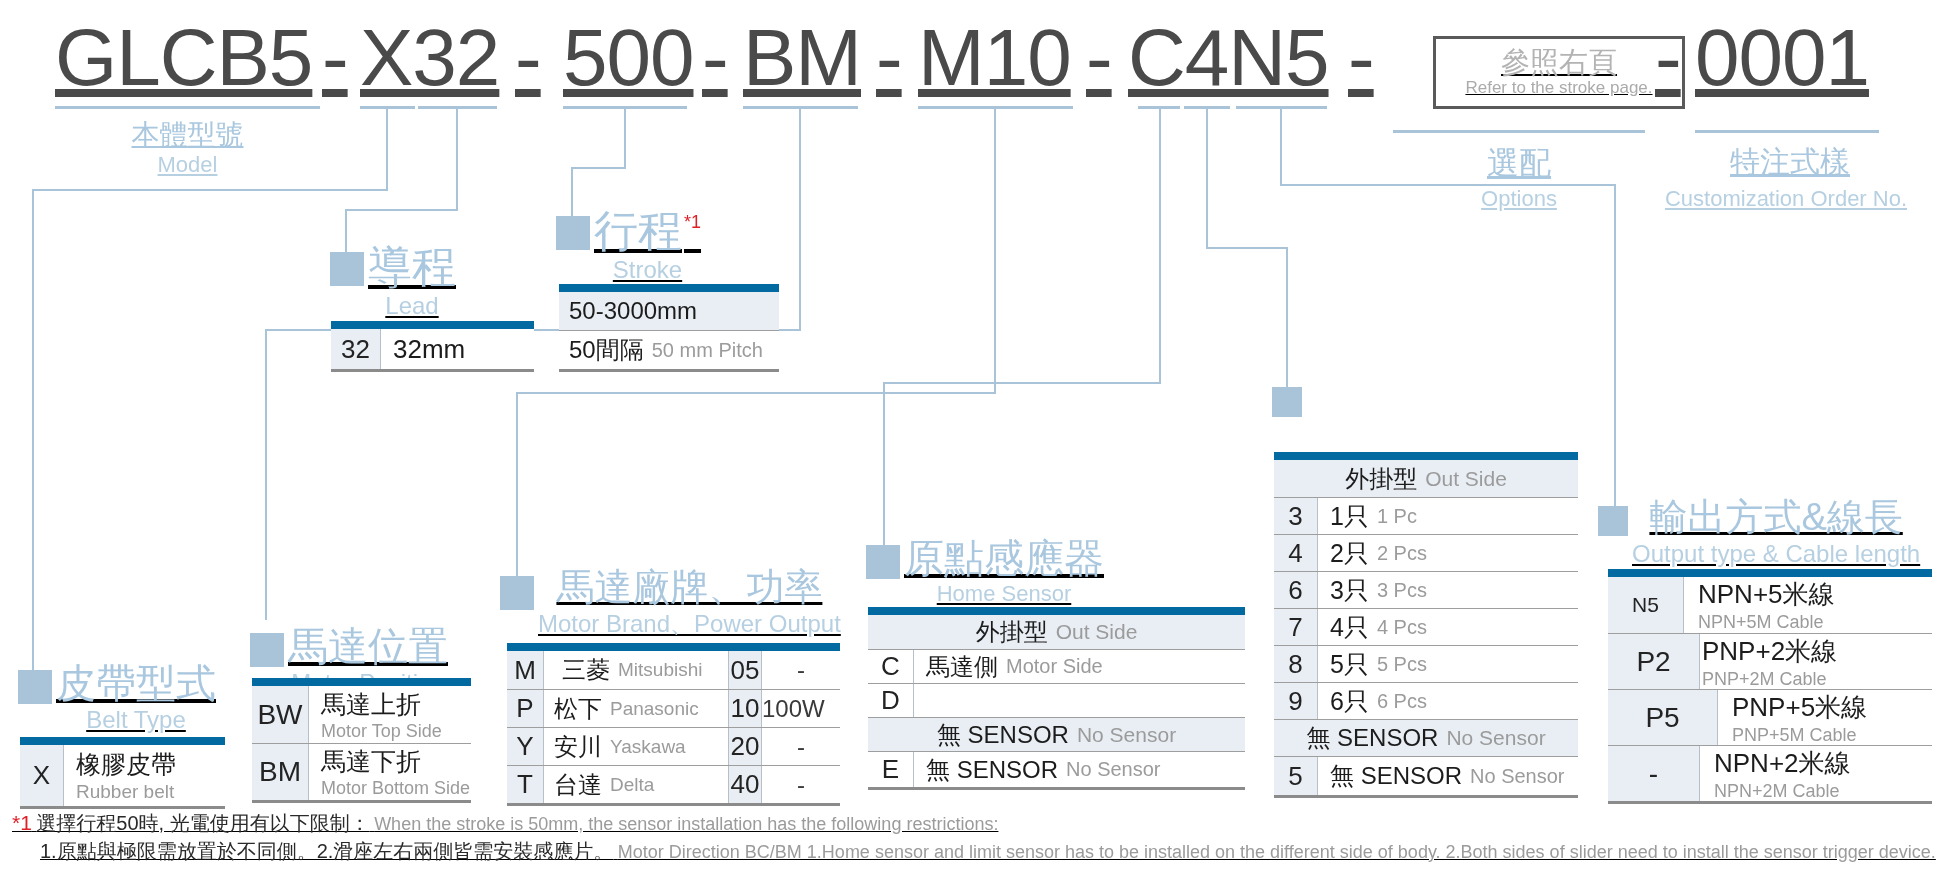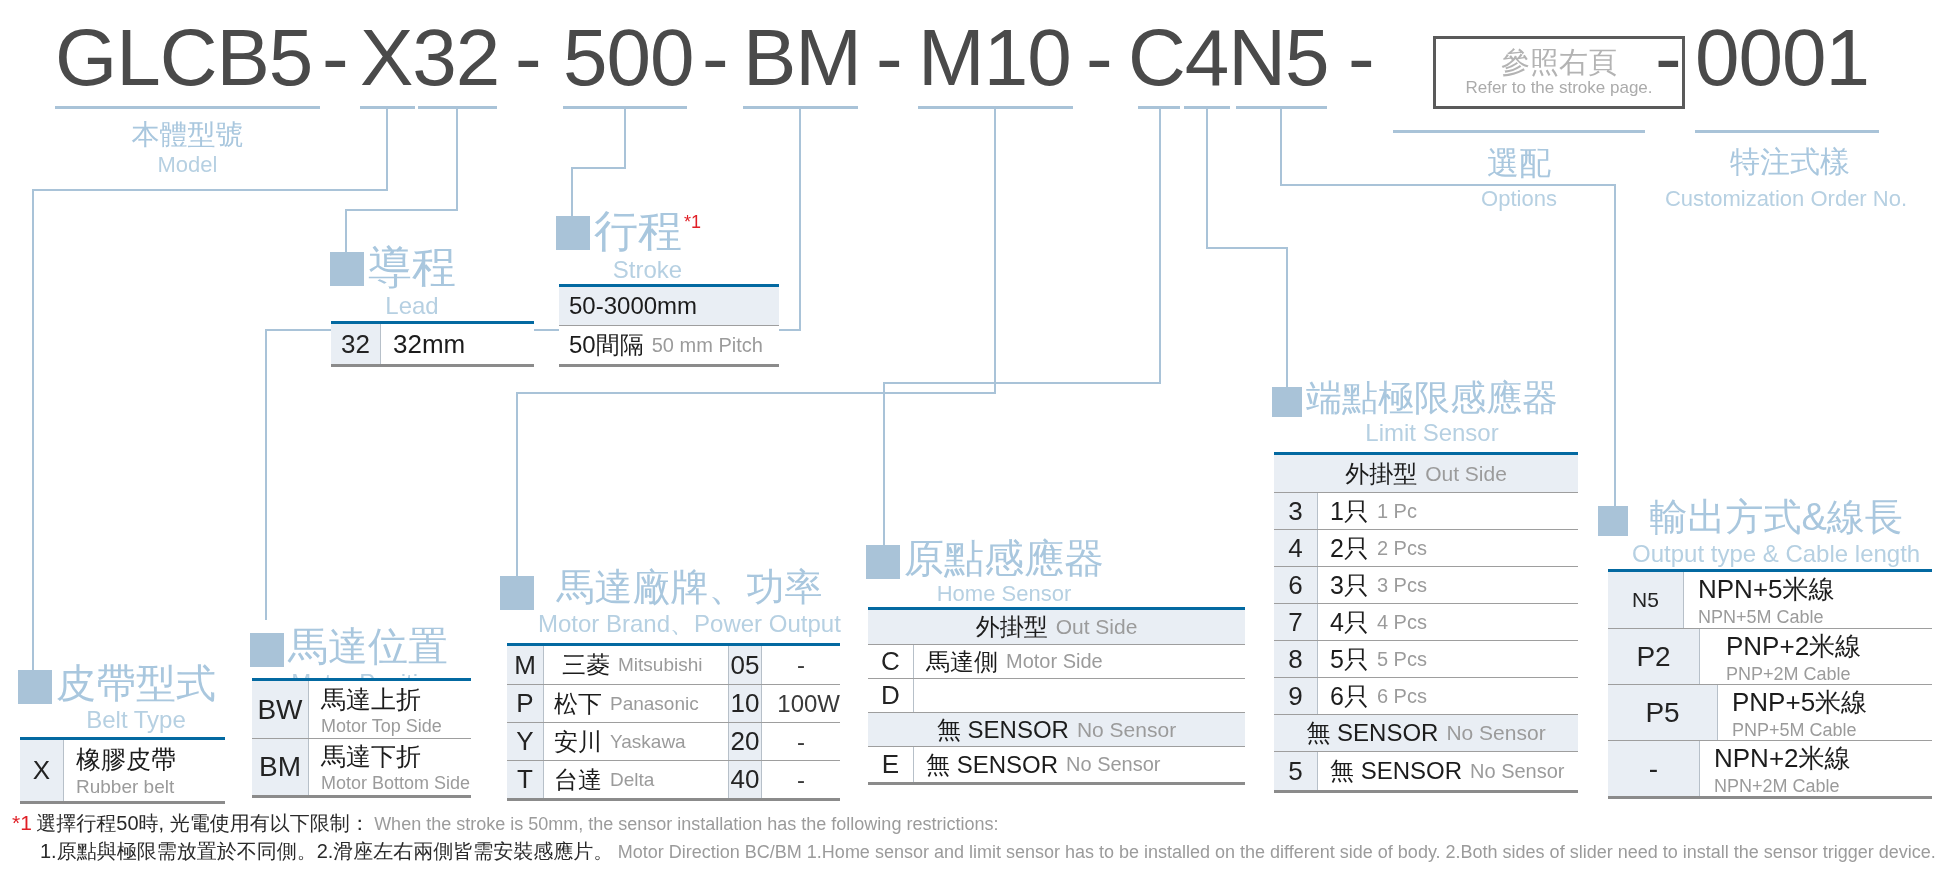--- a/index.html
+++ b/index.html
@@ -1,40 +1,40 @@
 <!DOCTYPE html>
 <html><head>
 <meta charset="utf-8">
 <style>
   html,body{margin:0;padding:0;}
   body{
     position:relative;width:1947px;height:873px;background:#ffffff;
     font-family:"Liberation Sans","DejaVu Sans",sans-serif;overflow:hidden;
   }
-  .abs{position:absolute;}
+  .abs{position:absolute;text-decoration:underline;}
   
   .code{font-size:80px;line-height:1;color:#4a4a4a;letter-spacing:-1px;white-space:nowrap;}
   .ul{height:3px;background:#a9c3d8;}
   .ul-label-zh{font-size:28px;color:#a9c7de;text-align:center;white-space:nowrap;}
   .ul-label-en{font-size:22px;color:#b6d0e2;text-align:center;white-space:nowrap;}
   .opt-box{
     box-sizing:border-box;border:3px solid #5a5a5a;background:#fff;
     display:flex;flex-direction:column;align-items:center;justify-content:center;
   }
   .opt-box .zh{font-size:29px;color:#b3b3b3;line-height:1.05;}
   .opt-box .en{font-size:17px;color:#ababab;line-height:1.2;}
   
   .sec{display:flex;align-items:flex-start;white-space:nowrap;}
   .sq{width:34px;height:34px;background:#a9c3d8;display:inline-block;flex:none;margin-top:8px;}
   .st{display:flex;flex-direction:column;align-items:center;margin-left:4px;}
   .st .zh{color:#a9c7de;line-height:1.05;}
   .st .en{color:#b6d0e2;line-height:1.2;margin-top:2px;}
   .ref{color:#e01f26;font-size:18px;vertical-align:18px;margin-left:2px;}
   
-  .tbl{position:absolute;border-top:3px solid #0369a1;border-bottom:3px solid #8b8b8b;background:#fff;box-sizing:border-box;}
+  .tbl{position:absolute;border-top:8px solid #0369a1;border-bottom:3px solid #8b8b8b;background:#fff;box-sizing:border-box;}
   .trow{display:flex;align-items:center;box-sizing:border-box;}
   .trow + .trow{border-top:1px solid #9e9e9e;}
   .ccode{
     background:#e9eef4;align-self:stretch;flex:none;
     display:flex;align-items:center;justify-content:center;
     font-size:26px;color:#232323;border-right:1px solid #b7c0c9;box-sizing:border-box;
   }
   .ccode.white{background:#ffffff;}
   .cdesc{flex:1;display:flex;align-items:center;padding-left:12px;box-sizing:border-box;}
   .cdesc-col{flex:1;display:flex;flex-direction:column;justify-content:center;padding-left:12px;box-sizing:border-box;}
@@ -194,21 +194,21 @@
     <div class="ccode" style="width:34px;border-left:1px solid #b7c0c9">05</div>
     <div style="width:78px;text-align:center;font-size:24px;color:#3a3a3a">-</div>
   </div>
   <div class="trow" style="height:38px">
     <div class="ccode" style="width:37px">P</div>
     <div class="cdesc" style="padding-left:10px">
       <span class="zh-t" style="font-size:24px">松下</span>
       <span class="en-g gap8" style="font-size:19px">Panasonic</span>
     </div>
     <div class="ccode" style="width:34px;border-left:1px solid #b7c0c9">10</div>
-    <div style="width:78px;text-align:right;font-size:24px;color:#3a3a3a">100W</div>
+    <div style="width:78px;text-align:left;font-size:24px;color:#3a3a3a">100W</div>
   </div>
   <div class="trow" style="height:38px">
     <div class="ccode" style="width:37px">Y</div>
     <div class="cdesc" style="padding-left:10px">
       <span class="zh-t" style="font-size:24px">安川</span>
       <span class="en-g gap8" style="font-size:19px">Yaskawa</span>
     </div>
     <div class="ccode" style="width:34px;border-left:1px solid #b7c0c9">20</div>
     <div style="width:78px;text-align:center;font-size:24px;color:#3a3a3a">-</div>
   </div>
@@ -253,24 +253,20 @@
     <div class="ccode white" style="width:46px">E</div>
     <div class="cdesc">
       <span class="zh-t" style="font-size:24px">無 SENSOR</span>
       <span class="en-g gap8" style="font-size:20px">No Sensor</span>
     </div>
   </div>
 </div>
 
 <div class="abs z1 sec" style="left:1272px;top:379px">
   <span class="sq" style="width:30px;height:30px"></span>
-  <span class="st">
-    <span class="zh" style="font-size:36px">端點極限感應器</span>
-    <span class="en" style="font-size:24px">Limit Sensor</span>
-  </span>
 </div>
 <div class="tbl z1" style="left:1274px;top:452px;width:304px">
   <div class="trow hdr" style="height:37px">
     <span class="zh-t" style="font-size:24px">外掛型</span>
     <span class="en-g gap8" style="font-size:21px">Out Side</span>
   </div>
   <div class="trow" style="height:37px">
     <div class="ccode" style="width:44px">3</div>
     <div class="cdesc">
         <span class="zh-t" style="font-size:25px">1只</span>
@@ -335,21 +331,21 @@
 <div class="tbl z1" style="left:1608px;top:569px;width:324px">
   <div class="trow" style="height:56px">
     <div class="ccode" style="width:76px;font-size:21px">N5</div>
     <div class="cdesc-col" style="padding-left:14px">
       <span class="zh-t" style="font-size:26px">NPN+5米線</span>
       <span class="en-g" style="font-size:18px">NPN+5M Cable</span>
     </div>
   </div>
   <div class="trow" style="height:56px">
     <div class="ccode" style="width:92px;font-size:28px">P2</div>
-    <div class="cdesc-col" style="padding-left:26px">
+    <div class="cdesc-col" style="padding-left:2px">
       <span class="zh-t" style="font-size:26px">PNP+2米線</span>
       <span class="en-g" style="font-size:18px">PNP+2M Cable</span>
     </div>
   </div>
   <div class="trow" style="height:56px">
     <div class="ccode" style="width:110px;font-size:28px">P5</div>
     <div class="cdesc-col" style="padding-left:14px">
       <span class="zh-t" style="font-size:26px">PNP+5米線</span>
       <span class="en-g" style="font-size:18px">PNP+5M Cable</span>
     </div>

